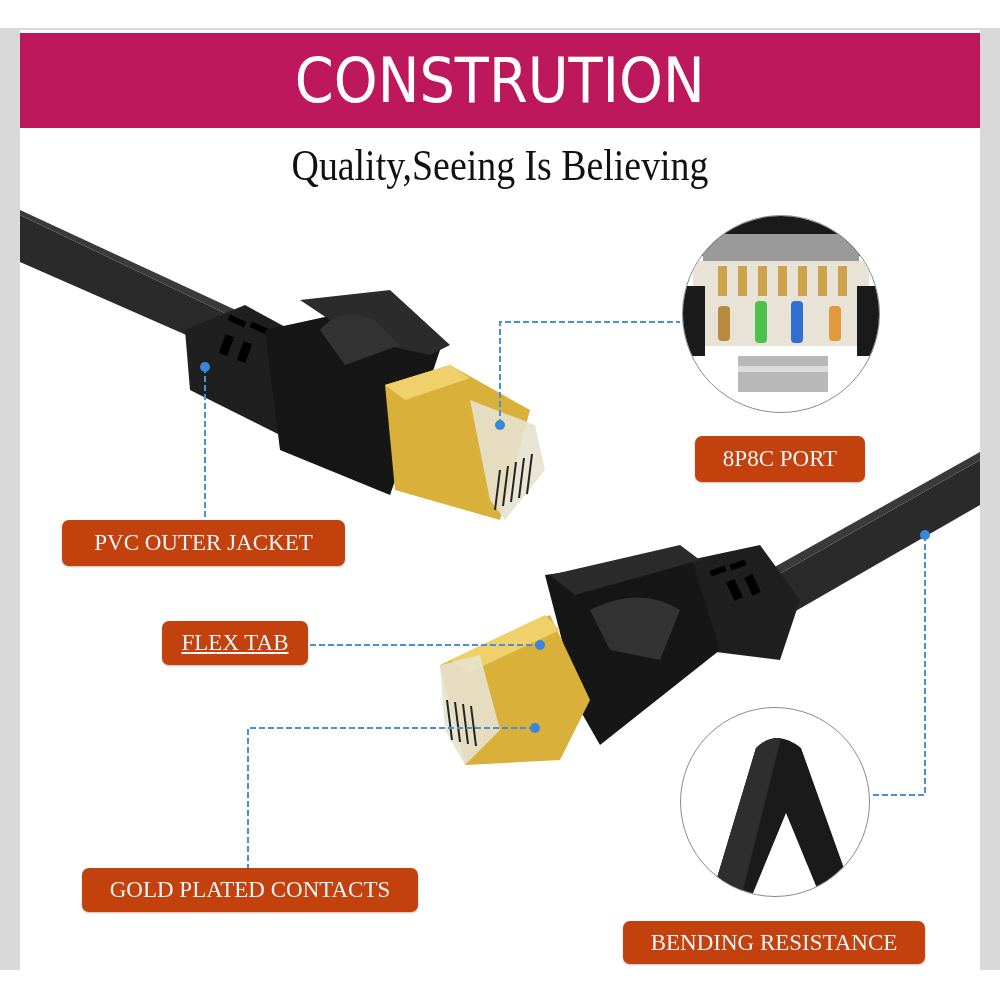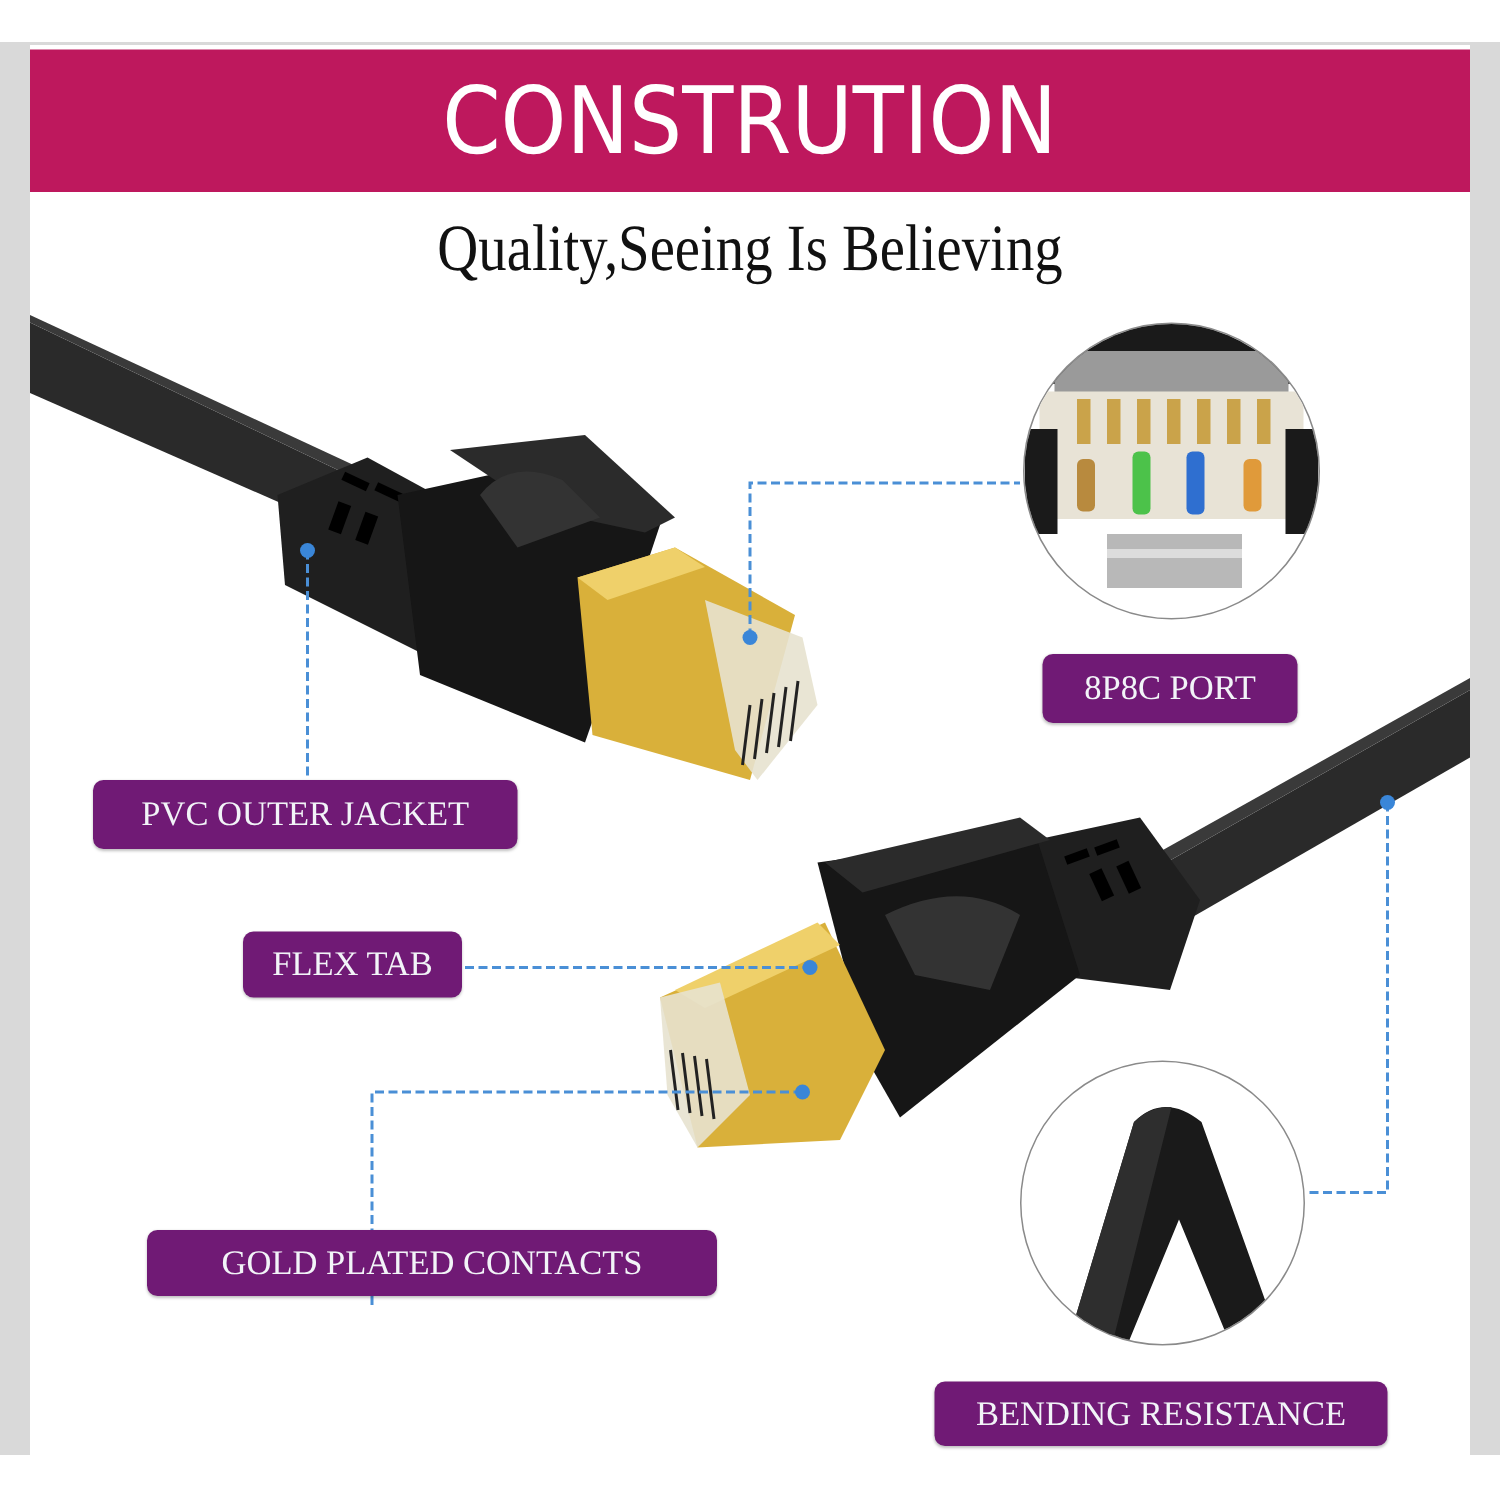--- a/index.html
+++ b/index.html
@@ -2,21 +2,21 @@
 <html><head>
 <meta charset="utf-8">
 <style>
   html, body { margin:0; padding:0; }
   body { width:1000px; height:1000px; background:#ffffff; position:relative; overflow:hidden; font-family:"Liberation Serif", serif; }
   .frame { position:absolute; left:0; top:28px; width:1000px; height:942px; background:#d9d9d9; }
   .panel { position:absolute; left:20px; top:30px; width:960px; height:940px; background:#ffffff; }
   .header { position:absolute; left:20px; top:33px; width:960px; height:95px; background:#be185d; display:flex; align-items:center; justify-content:center; }
   .header-title { color:#ffffff; font-family:"DejaVu Sans", sans-serif; font-size:62px; letter-spacing:0px; transform:scaleX(0.9); }
   .subtitle { position:absolute; left:0; top:140px; width:1000px; text-align:center; font-family:"Liberation Serif", serif; font-size:44px; color:#111; transform:scaleX(0.86); }
-  .label { position:absolute; background:#701a75; color:#f2f4f8; border-radius:7px; font-family:"Liberation Serif", serif; font-size:23px; display:flex; align-items:center; justify-content:center; box-shadow:0 1px 2px rgba(0,0,0,0.25); white-space:nowrap; }
+  .label { position:absolute; background:#c2410c; color:#f2f4f8; border-radius:7px; font-family:"Liberation Serif", serif; font-size:23px; display:flex; align-items:center; justify-content:center; box-shadow:0 1px 2px rgba(0,0,0,0.25); white-space:nowrap; }
   .circle { position:absolute; border-radius:50%; border:1.5px solid #8a8a8a; background:#fff; overflow:hidden; }
   svg.overlay { position:absolute; left:0; top:0; }
 </style>
 </head>
 <body>
 
 <div class="frame"></div>
 <div class="panel"></div>
 
 <div class="header">
@@ -125,15 +125,15 @@
 
 <div class="circle" style="left:680px; top:707px; width:188px; height:188px;">
   <svg width="188" height="188" viewBox="0 0 188 188">
     <path d="M30,190 L75,40 Q95,20 120,40 L170,180 L140,190 L105,105 L70,190 Z" fill="#1a1a1a"></path>
     <path d="M30,190 L75,40 Q85,30 100,30 L60,190 Z" fill="#2e2e2e"></path>
   </svg>
 </div>
 
 <div class="label" style="left:62px; top:520px; width:283px; height:46px;">PVC OUTER JACKET</div>
 <div class="label" style="left:695px; top:436px; width:170px; height:46px;">8P8C PORT</div>
-<div class="label" style="left:162px; top:621px; width:146px; height:44px;">FLEX TAB</div>
-<div class="label" style="left:82px; top:820px; width:380px; height:44px;margin-left:16px;">GOLD PLATED CONTACTS</div>
+<div class="label" style="left:162px; top:621px; width:146px; height:44px;text-decoration:underline;">FLEX TAB</div>
+<div class="label" style="left:82px; top:868px; width:336px; height:44px;">GOLD PLATED CONTACTS</div>
 <div class="label" style="left:623px; top:921px; width:302px; height:43px;text-align:center;">BENDING RESISTANCE</div>
 
 </body></html>

